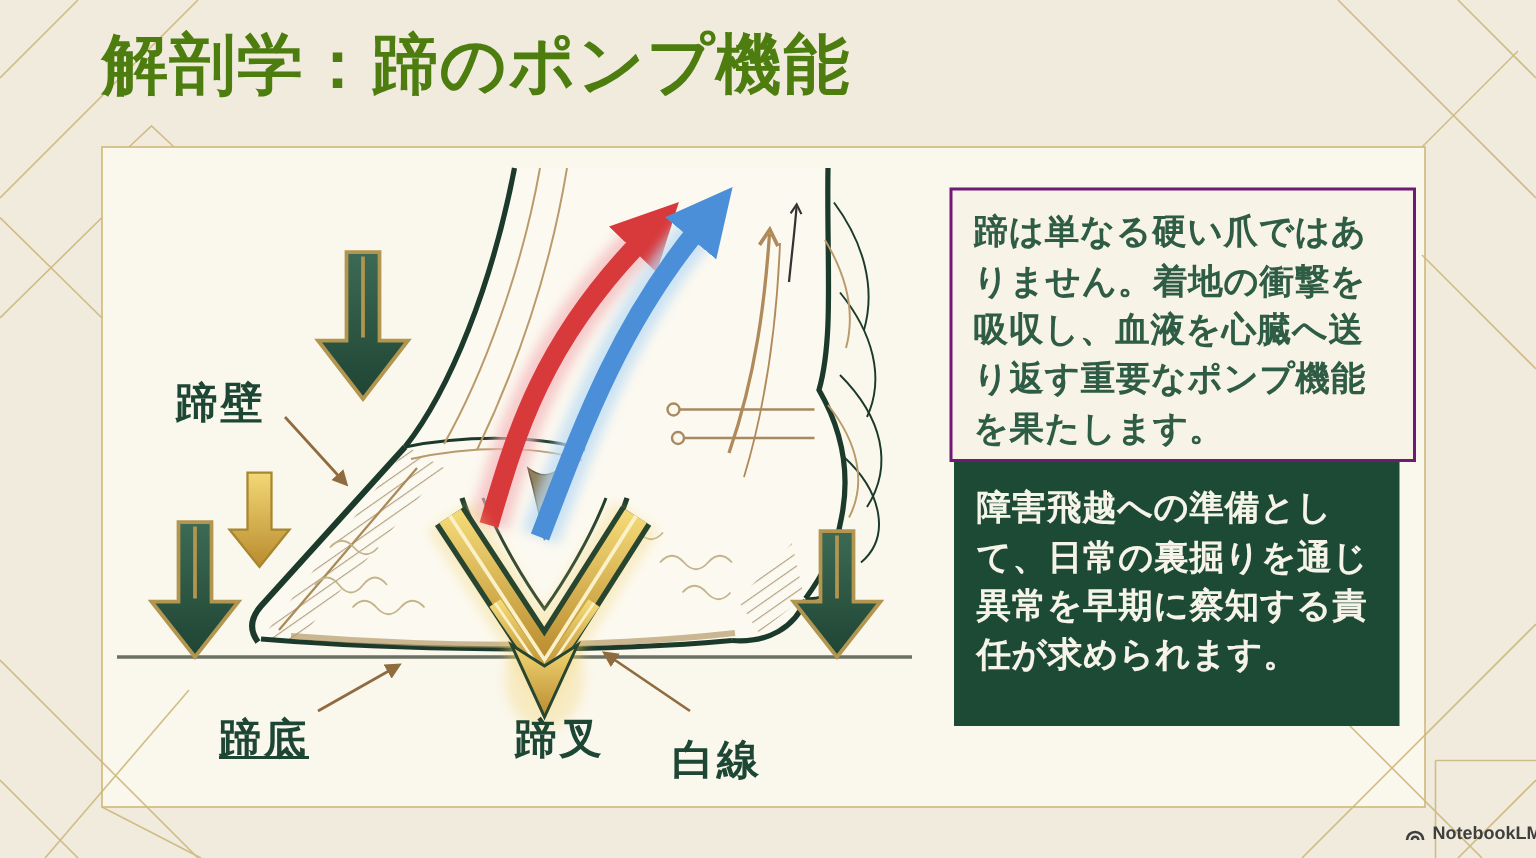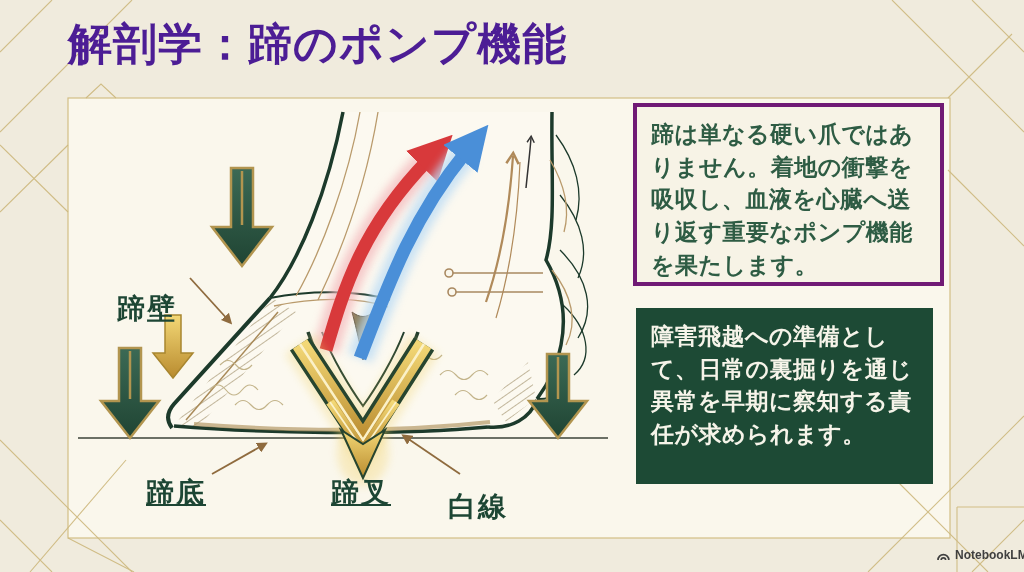--- a/index.html
+++ b/index.html
@@ -6,43 +6,43 @@
   .stage{
     position:relative;width:1024px;height:572px;overflow:hidden;
     background:#f0ebdd;
     font-family:"Liberation Sans","DejaVu Sans",sans-serif;
   }
   .frame-svg,.diagram-svg{position:absolute;pointer-events:none;}
   .frame-svg{left:0;top:0;}
   .diagram-svg{left:60px;top:100px;}
   .slide-title{
     position:absolute;left:68px;top:18px;width:600px;
-    font-size:44px;font-weight:800;color:#4c1d95;letter-spacing:1px;
+    font-size:44px;font-weight:800;color:#4d7c0f;letter-spacing:1px;
     line-height:1.2;
   }
   .anat-label{
     position:absolute;font-size:28px;font-weight:700;color:#1d4634;letter-spacing:2px;
     white-space:nowrap;
   }
-  .lbl-wall{left:117px;top:250px;margin-top:40px;}
+  .lbl-wall{left:117px;top:250px;}
   .lbl-sole{left:146px;top:474px;text-decoration:underline;}
-  .lbl-frog{left:331px;top:474px;text-decoration:underline;}
+  .lbl-frog{left:343px;top:474px;}
   .lbl-whiteline{left:448px;top:488px;}
   .info-box{
     position:absolute;box-sizing:border-box;font-weight:700;
     font-size:23px;line-height:1.42;letter-spacing:.5px;
   }
   .info-box.light{
-    left:633px;top:103px;width:311px;height:183px;
-    background:#f7f3e6;border:4px solid #701a75;color:#2e5c44;
+    left:633px;top:125px;width:311px;height:183px;
+    background:#f7f3e6;border:2px solid #701a75;color:#2e5c44;
     padding:11px 14px;
   }
   .info-box.dark{
     left:636px;top:308px;width:297px;height:176px;
-    background:#1d4a35;color:#f6f4e9;padding:14px 15px;font-family:Liberation Mono, monospace;
+    background:#1d4a35;color:#f6f4e9;padding:14px 15px;
   }
   .brand{
     position:absolute;left:936px;top:548px;display:flex;align-items:center;gap:4px;
     color:#3f3f3f;font-size:12px;font-weight:700;
   }
   .brand svg{display:block;}
 </style>
 </head>
 <body>
 

